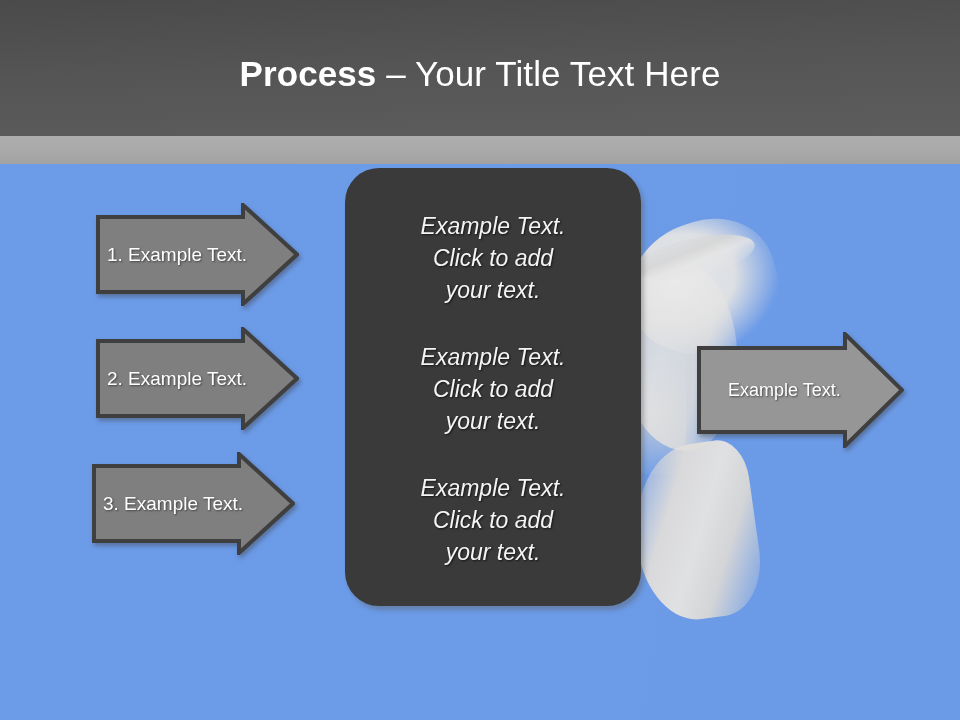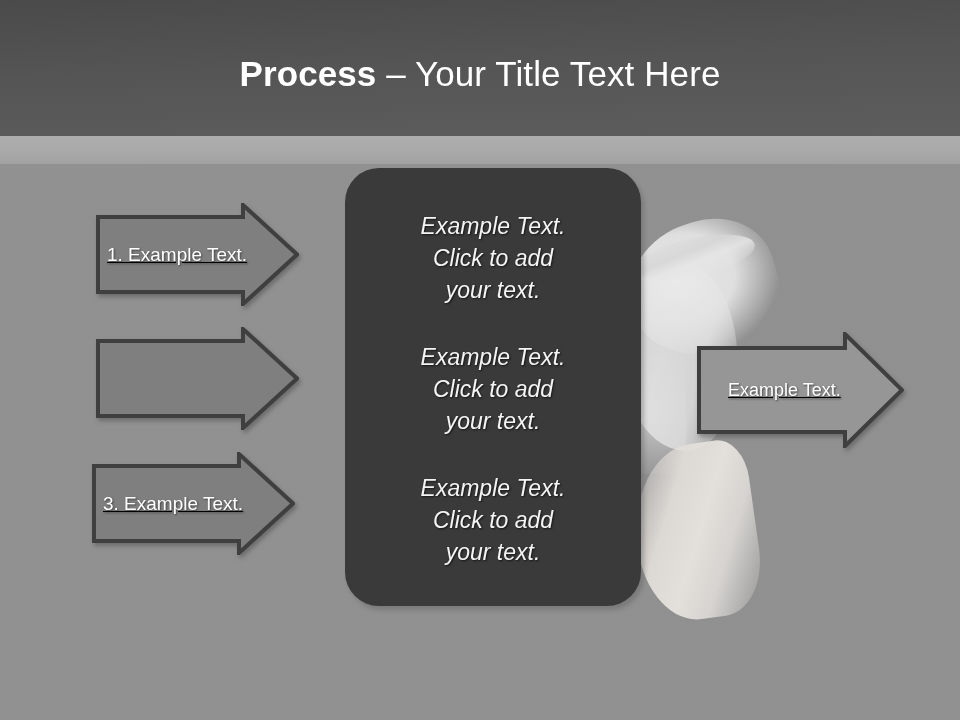--- a/index.html
+++ b/index.html
@@ -6,21 +6,21 @@
     margin: 0;
     padding: 0;
     background: #ffffff;
   }
   #slide {
     position: relative;
     width: 960px;
     height: 720px;
     overflow: hidden;
     font-family: "Liberation Sans", sans-serif;
-    background: #737373;
+    background: #3b82f6;
   }
 
   
   .bg-photo {
     position: absolute;
     left: 0; top: 164px;
     width: 960px; height: 556px;
     overflow: hidden;
   }
   .bg-blob-a {
@@ -99,21 +99,20 @@
     left: 0; top: 136px;
     width: 960px; height: 28px;
     background: linear-gradient(180deg, #adadad 0%, #a9a9a9 55%, #a2a2a2 100%);
   }
 
   
   .arrow {
     position: absolute;
     display: flex;
     align-items: center;
-    text-decoration: underline;
   }
   .arrow-shape {
     position: absolute;
     inset: 0;
     filter: drop-shadow(2px 3px 2px rgba(60,60,60,.42));
   }
   .arrow-shape svg { display: block; width: 100%; height: 100%; }
   .arrow-label {
     position: relative;
     z-index: 2;
@@ -189,20 +188,21 @@
     </div>
     <span class="arrow-label">1. Example Text.</span>
   </div>
 
   <div class="arrow arrow-left-2">
     <div class="arrow-shape">
       <svg viewBox="0 0 203 103" preserveAspectRatio="none">
         <polygon points="2,14 147,14 147,2 201,51.5 147,101 147,89 2,89" fill="#7f7f7f" stroke="#3f3f3f" stroke-width="4" stroke-linejoin="miter"></polygon>
       </svg>
     </div>
+    <span class="arrow-label">2. Example Text.</span>
   </div>
 
   <div class="arrow arrow-left-3">
     <div class="arrow-shape">
       <svg viewBox="0 0 203 103" preserveAspectRatio="none">
         <polygon points="2,14 147,14 147,2 201,51.5 147,101 147,89 2,89" fill="#7f7f7f" stroke="#3f3f3f" stroke-width="4" stroke-linejoin="miter"></polygon>
       </svg>
     </div>
     <span class="arrow-label">3. Example Text.</span>
   </div>

